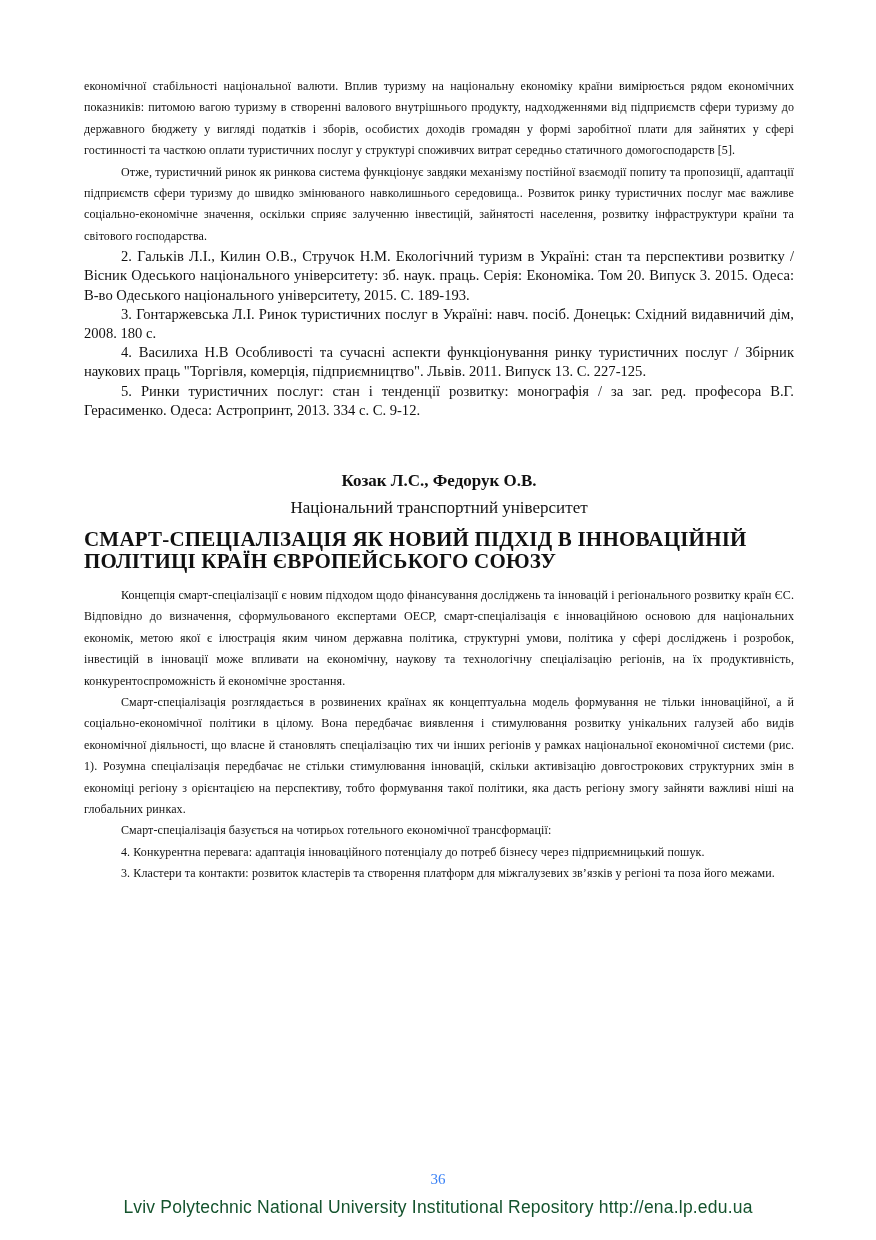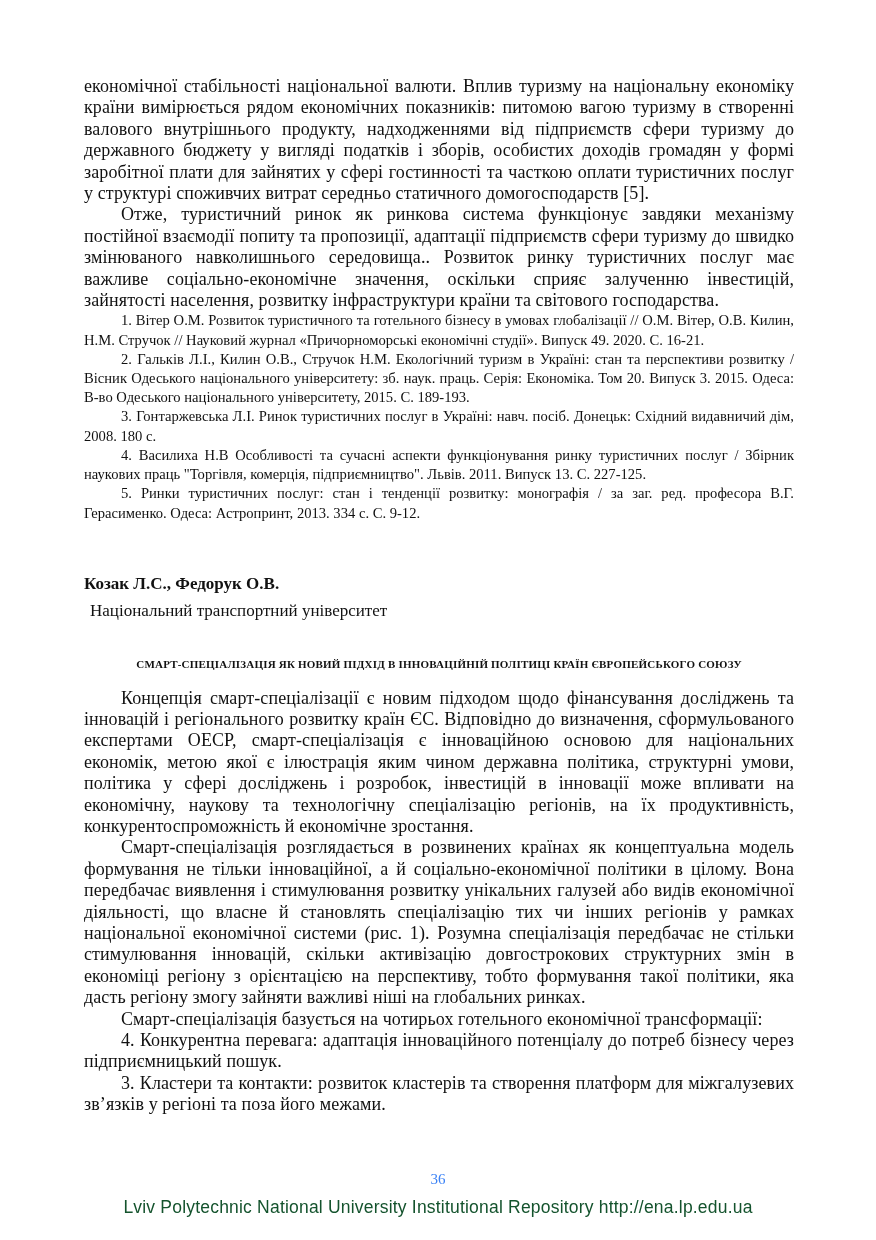--- a/index.html
+++ b/index.html
@@ -17,53 +17,53 @@
     color: #111111;
   }
   .content {
     position: absolute;
     left: 84px;
     top: 76px;
     width: 710px;
   }
   p.body {
     margin: 0;
-    font-size: 18px;
+    font-size: 12px;
     line-height: 21.4px;
     text-align: justify;
     letter-spacing: 0.1px;
   }
   .ind {
     text-indent: 37px;
   }
   .refs p {
     margin: 0;
     font-size: 14.6px;
     line-height: 19.2px;
     text-align: justify;
   }
   .authors-block {
     margin-top: 50px;
-    text-align: left;
+    text-align: center;
     font-size: 17px;
     line-height: 21.4px;
   }
   .authors-line {
     margin: 0;
     font-weight: bold;
   }
   .affiliation-line {
     margin: 6px;
   }
   h1.article-title {
-    margin: 31px 0 13px 0;
-    font-size: 11px;
+    margin: 9px 0 13px 0;
+    font-size: 21px;
     line-height: 22px;
     font-weight: bold;
-    text-align: center;
+    text-align: left;
     letter-spacing: 0.2px;
   }
   .footer-pagenum {
     position: absolute;
     left: 0;
     right: 0;
     bottom: 52px;
     text-align: center;
     font-size: 15px;
     color: #3b82f6;
@@ -84,21 +84,20 @@
 </head>
 <body>
 
 <div class="page">
   <div class="content">
 
     <p class="body">економічної стабільності національної валюти. Вплив туризму на національну економіку країни вимірюється рядом економічних показників: питомою вагою туризму в створенні валового внутрішнього продукту, надходженнями від  підприємств сфери туризму до державного бюджету у вигляді податків і зборів, особистих доходів громадян у формі заробітної плати для зайнятих у сфері гостинності та часткою оплати туристичних послуг у структурі споживчих витрат середньо статичного домогосподарств [5].</p>
     <p class="body ind">Отже, туристичний ринок як ринкова система функціонує завдяки механізму постійної взаємодії попиту та пропозиції, адаптації підприємств сфери туризму до швидко змінюваного навколишнього середовища.. Розвиток ринку туристичних послуг має важливе соціально-економічне значення, оскільки сприяє  залученню інвестицій, зайнятості населення, розвитку інфраструктури країни та світового господарства.</p>
 
     <div class="refs">
-      <p class="ind">1. Вітер О.М. Розвиток туристичного та готельного бізнесу в умовах глобалізації // О.М. Вітер, О.В. Килин, Н.М. Стручок // Науковий журнал «Причорноморські економічні студії». Випуск 49. 2020. С. 16-21.</p>
       <p class="ind">2. Гальків Л.І., Килин О.В., Стручок Н.М. Екологічний туризм в Україні: стан та  перспективи розвитку / Вісник Одеського національного університету: зб. наук. праць. Серія: Економіка. Том 20. Випуск 3. 2015. Одеса: В-во Одеського національного університету, 2015. С. 189-193.</p>
       <p class="ind">3. Гонтаржевська Л.І. Ринок туристичних послуг в Україні: навч. посіб. Донецьк: Східний видавничий дім, 2008. 180 с.</p>
       <p class="ind">4. Василиха Н.В  Особливості та сучасні аспекти функціонування ринку туристичних послуг / Збірник наукових праць "Торгівля, комерція, підприємництво". Львів. 2011.  Випуск 13. С. 227-125.</p>
       <p class="ind">5. Ринки туристичних послуг: стан і тенденції розвитку: монографія / за заг. ред. професора В.Г. Герасименко. Одеса: Астропринт, 2013. 334 с. С. 9-12.</p>
     </div>
 
     <div class="authors-block">
       <p class="authors-line">Козак Л.С., Федорук О.В.</p>
       <p class="affiliation-line">Національний транспортний університет</p>
     </div>

